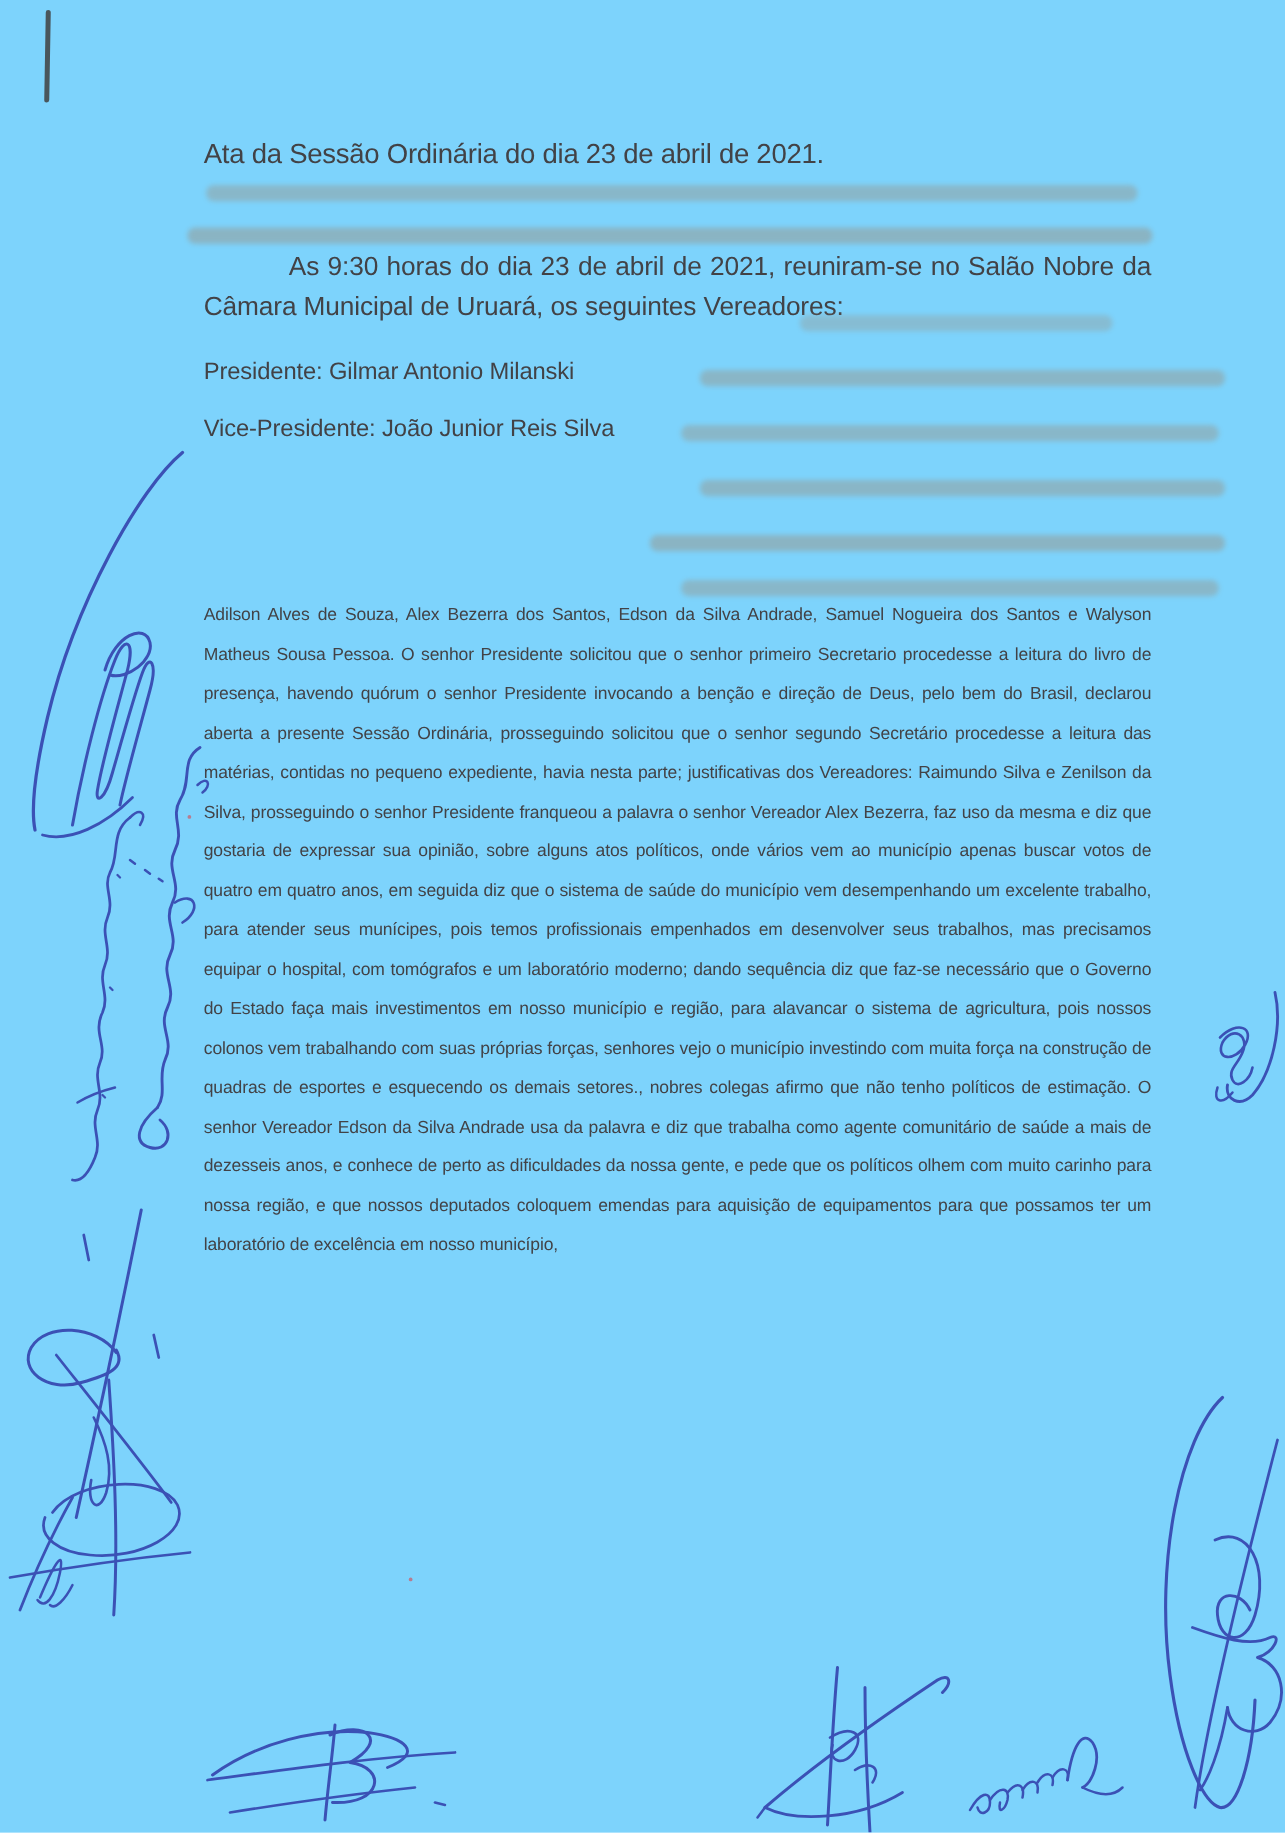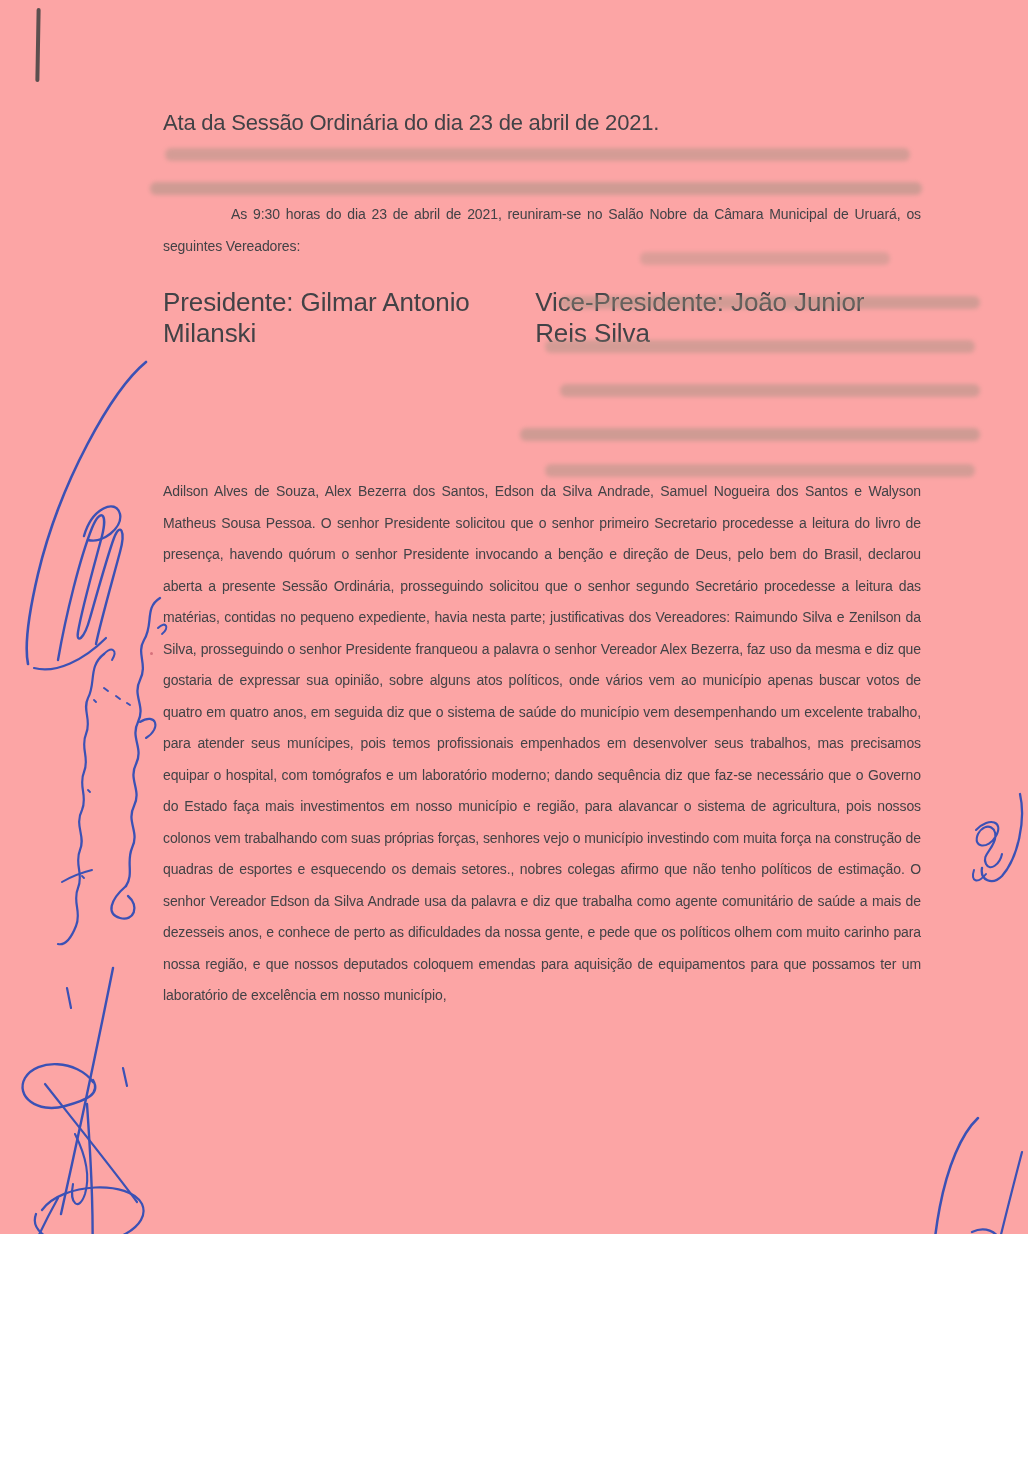--- a/index.html
+++ b/index.html
@@ -1,32 +1,32 @@
 <!DOCTYPE html>
 <html style="--ink-color: #3b51b5; --text-color: #424246;"><head>
 <meta charset="utf-8">
 <style>
   html,body{margin:0;padding:0;}
   body{background:#ffffff;}
   .page{
     position:relative;
-    width:1028px;height:1234px;
-    background:#fca5a5;
+    width:1028px;height:1466px;
+    background:#7dd3fc;
     overflow:hidden;
     font-family:"Liberation Sans", sans-serif;
     color:var(--text-color,#424246);
   }
   .textcol{position:absolute;left:163px;width:758px;}
   .doc-title{top:110px;font-size:22px;letter-spacing:-0.2px;}
   .intro{
-    top:198px;font-size:14px;line-height:32px;
+    top:198px;font-size:21px;line-height:32px;
     text-align:justify;text-indent:68px;letter-spacing:-0.1px;
   }
-  .officials{top:287px;display:flex;flex-direction:row;gap:24px;
-    font-size:26px;letter-spacing:-0.1px;}
+  .officials{top:287px;display:flex;flex-direction:column;gap:24px;
+    font-size:19px;letter-spacing:-0.1px;}
   .body-par{
     top:476px;font-size:14px;line-height:31.5px;
     text-align:justify;letter-spacing:-0.1px;
     hyphens:none;
   }
   
   .ghost{
     position:absolute;height:13px;border-radius:6px;
     background:#9a8f7f;filter:blur(2px);
   }

